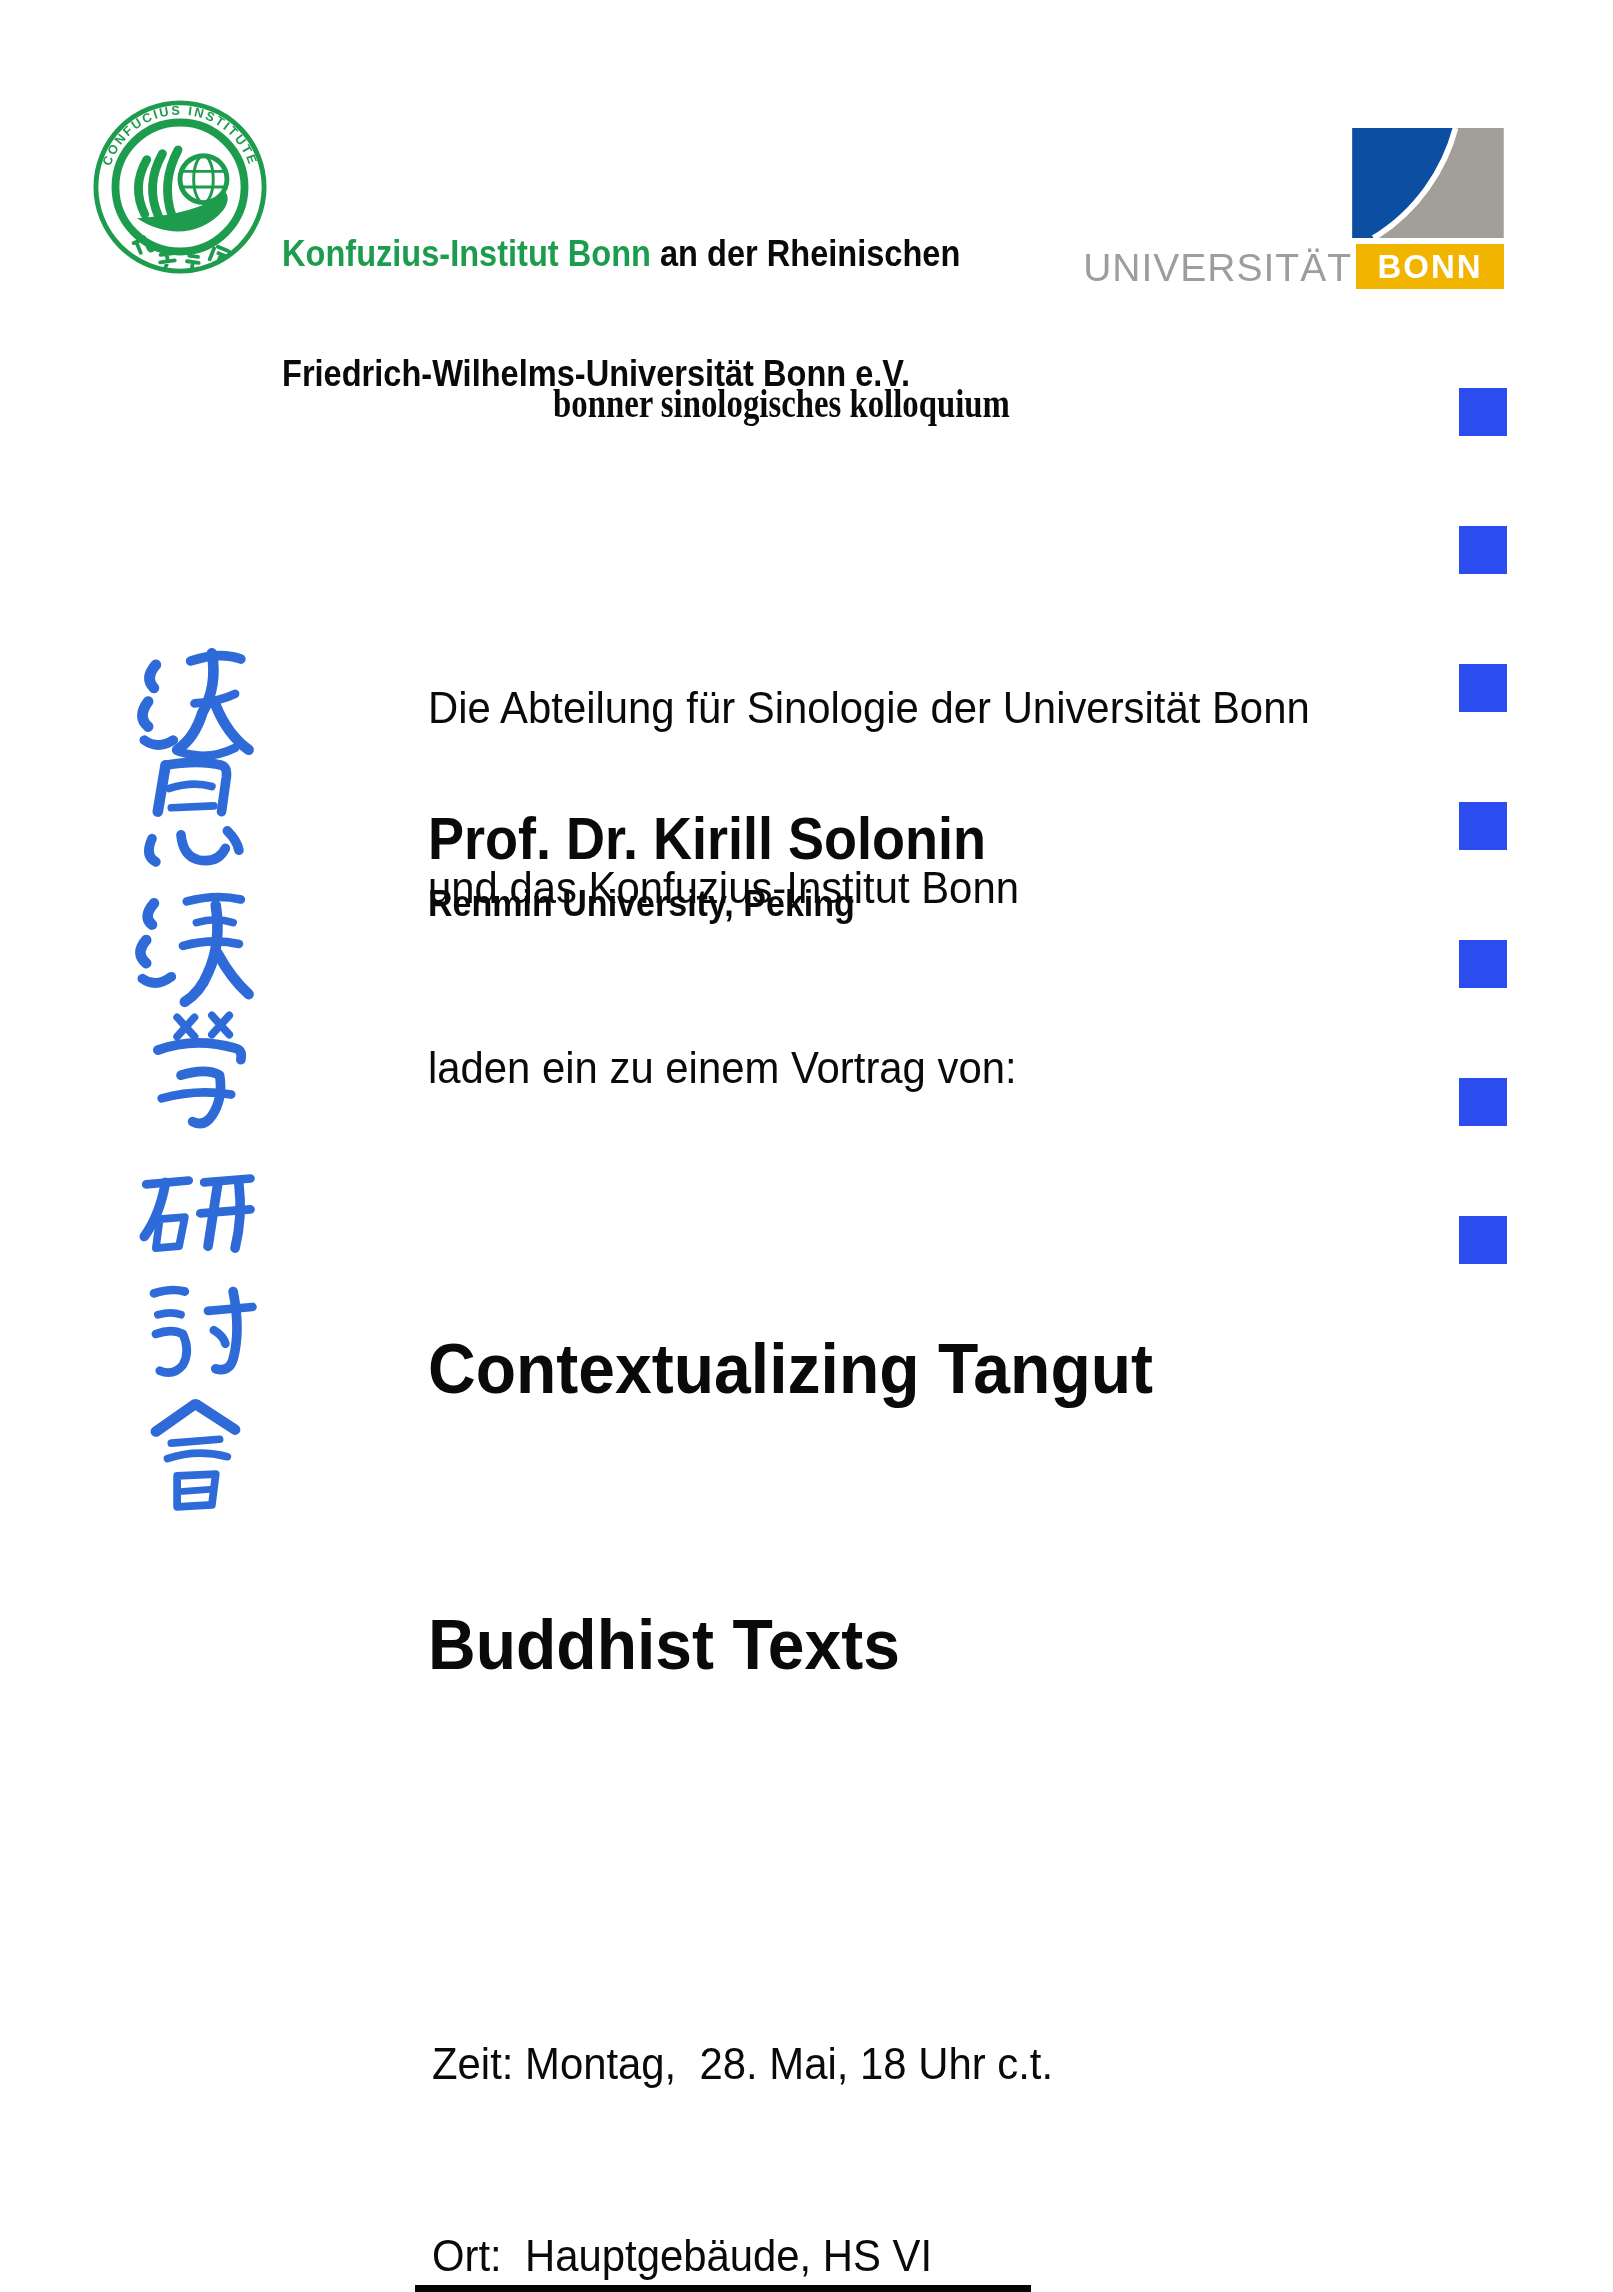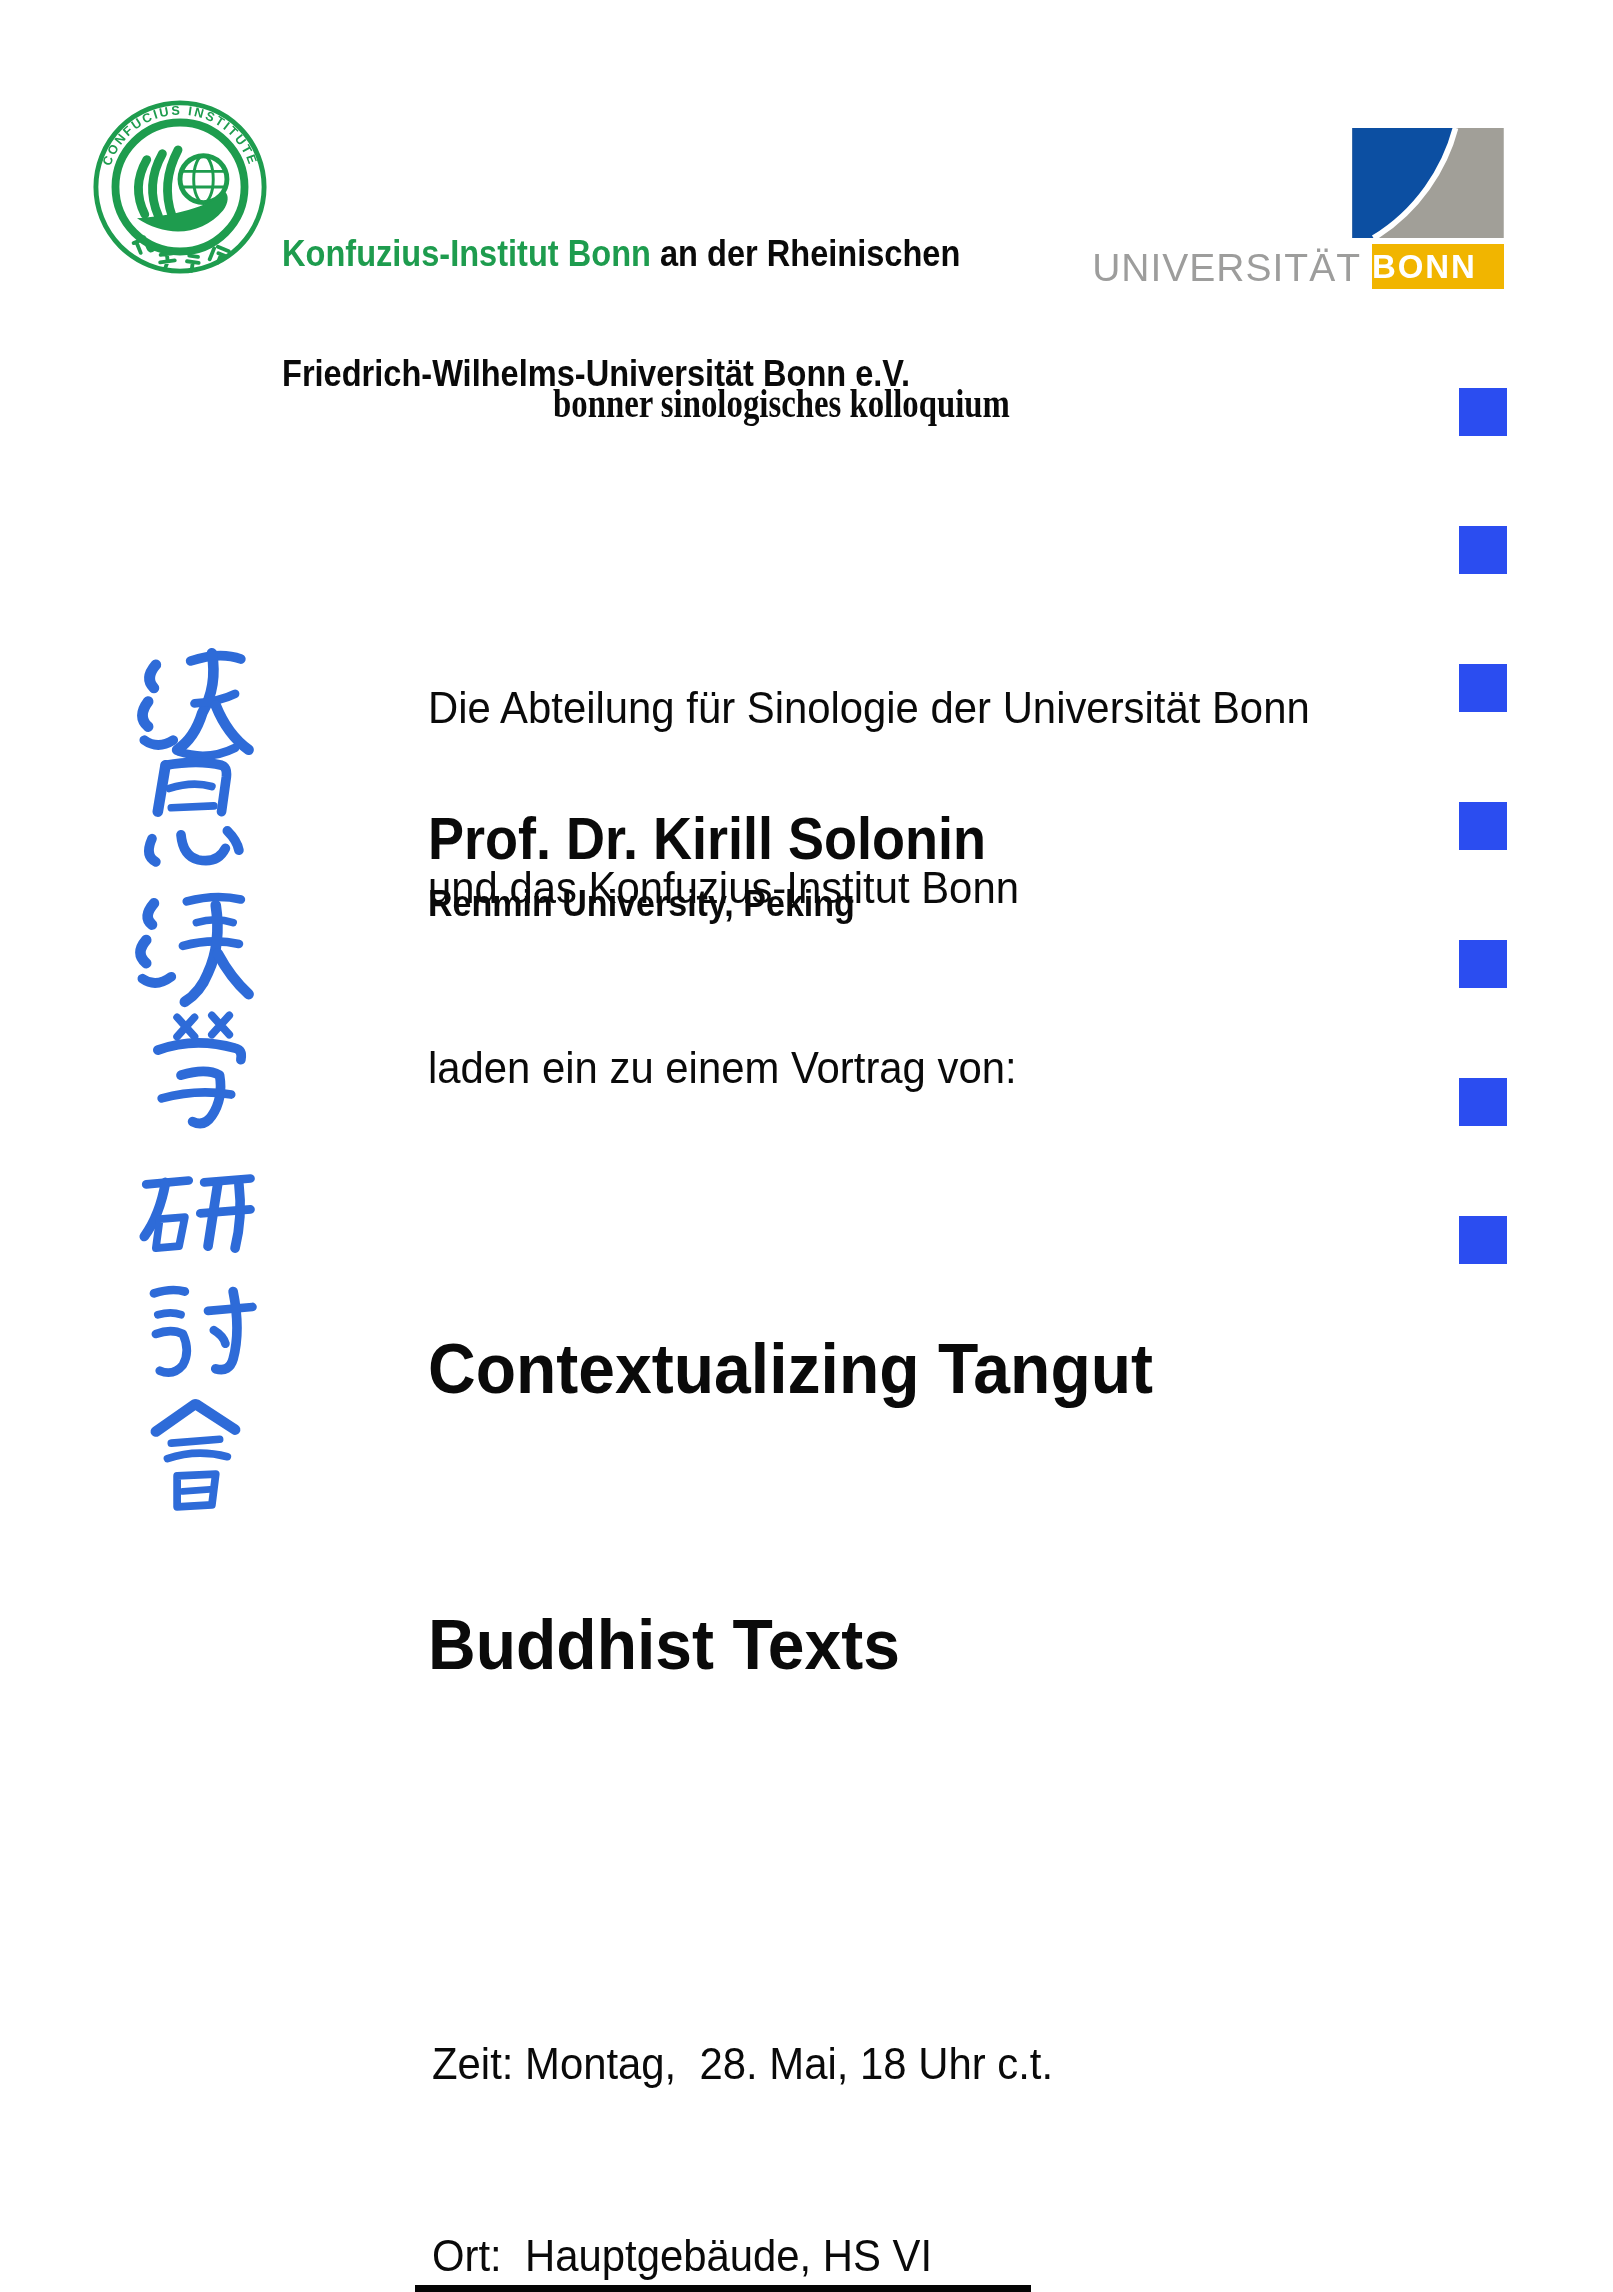--- a/index.html
+++ b/index.html
@@ -8,24 +8,24 @@
     font-family:"Liberation Sans", sans-serif;color:#0a0a0a;overflow:hidden;
   }
   .abs{position:absolute;}
   
   .ci-logo{left:92px;top:99px;width:176px;height:176px;}
   .inst-name{left:282px;top:154px;font-size:37px;font-weight:bold;line-height:40px;
     transform:scaleX(0.88);transform-origin:0 0;white-space:pre;}
   .inst-green{color:#1e9c4e;}
   .ub-logo-square{left:1352px;top:128px;width:152px;height:110px;}
   .ub-row{left:1043px;top:244px;width:461px;height:45px;}
-  .ub-wordmark{position:absolute;right:143px;top:0;height:45px;line-height:47px;
+  .ub-wordmark{position:absolute;right:152px;top:0;height:45px;line-height:47px;
     font-size:39px;color:#9d9d9c;letter-spacing:1px;font-weight:400;}
-  .ub-box{position:absolute;right:0;top:0;width:132px;height:45px;background:#f1b500;
-    display:flex;align-items:center;justify-content:flex-start;}
+  .ub-box{position:absolute;right:0;top:0;width:148px;height:45px;background:#f1b500;
+    display:flex;align-items:center;justify-content:center;}
   .ub-box span{color:#ffffff;font-weight:bold;font-size:33px;letter-spacing:1.9px;}
   
   .series-title{left:553px;top:381px;font-family:"Liberation Serif", serif;font-weight:bold;
     font-size:41px;line-height:44px;transform:scaleX(0.8);transform-origin:0 0;white-space:pre;}
   
   .calli{left:122px;top:632px;width:145px;height:927px;}
   .calli path{stroke:#2e6bd8;fill:none;stroke-linecap:round;stroke-linejoin:round;}
   
   .squares{left:1459px;top:388px;display:flex;flex-direction:column;gap:90px;}
   .squares .sq{width:48px;height:48px;background:#2b4df0;}

